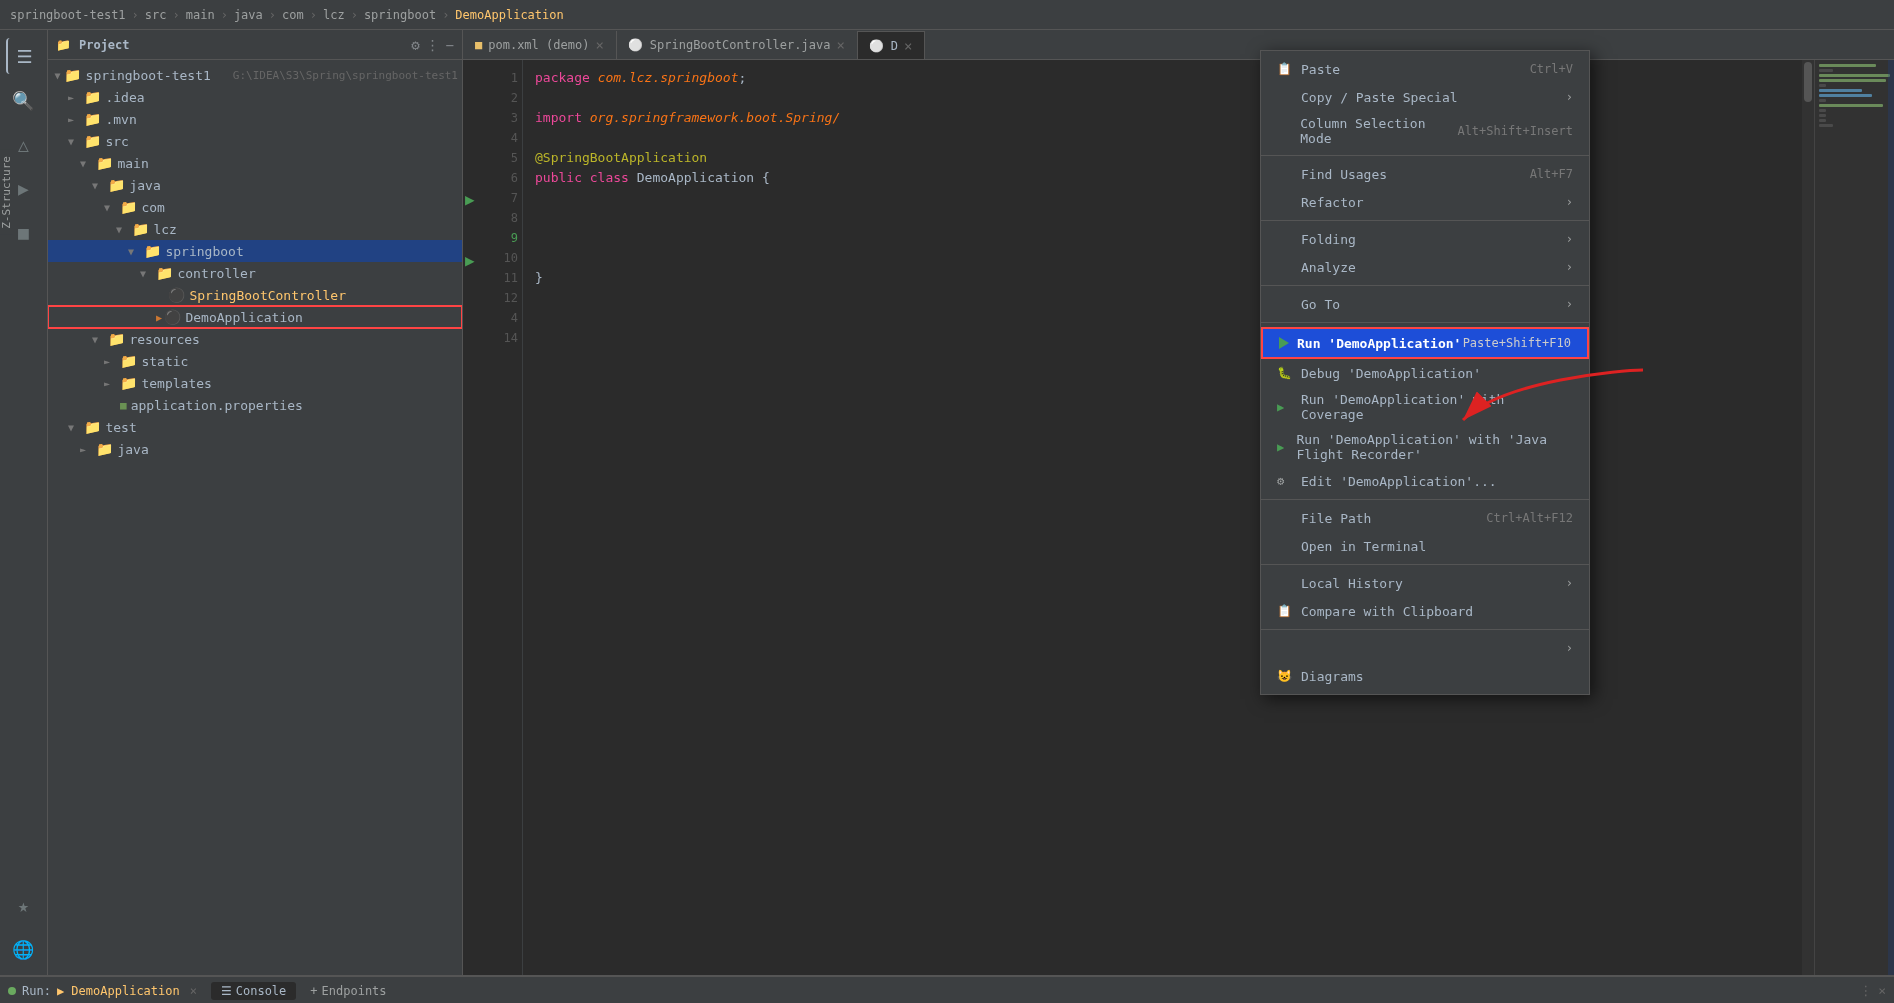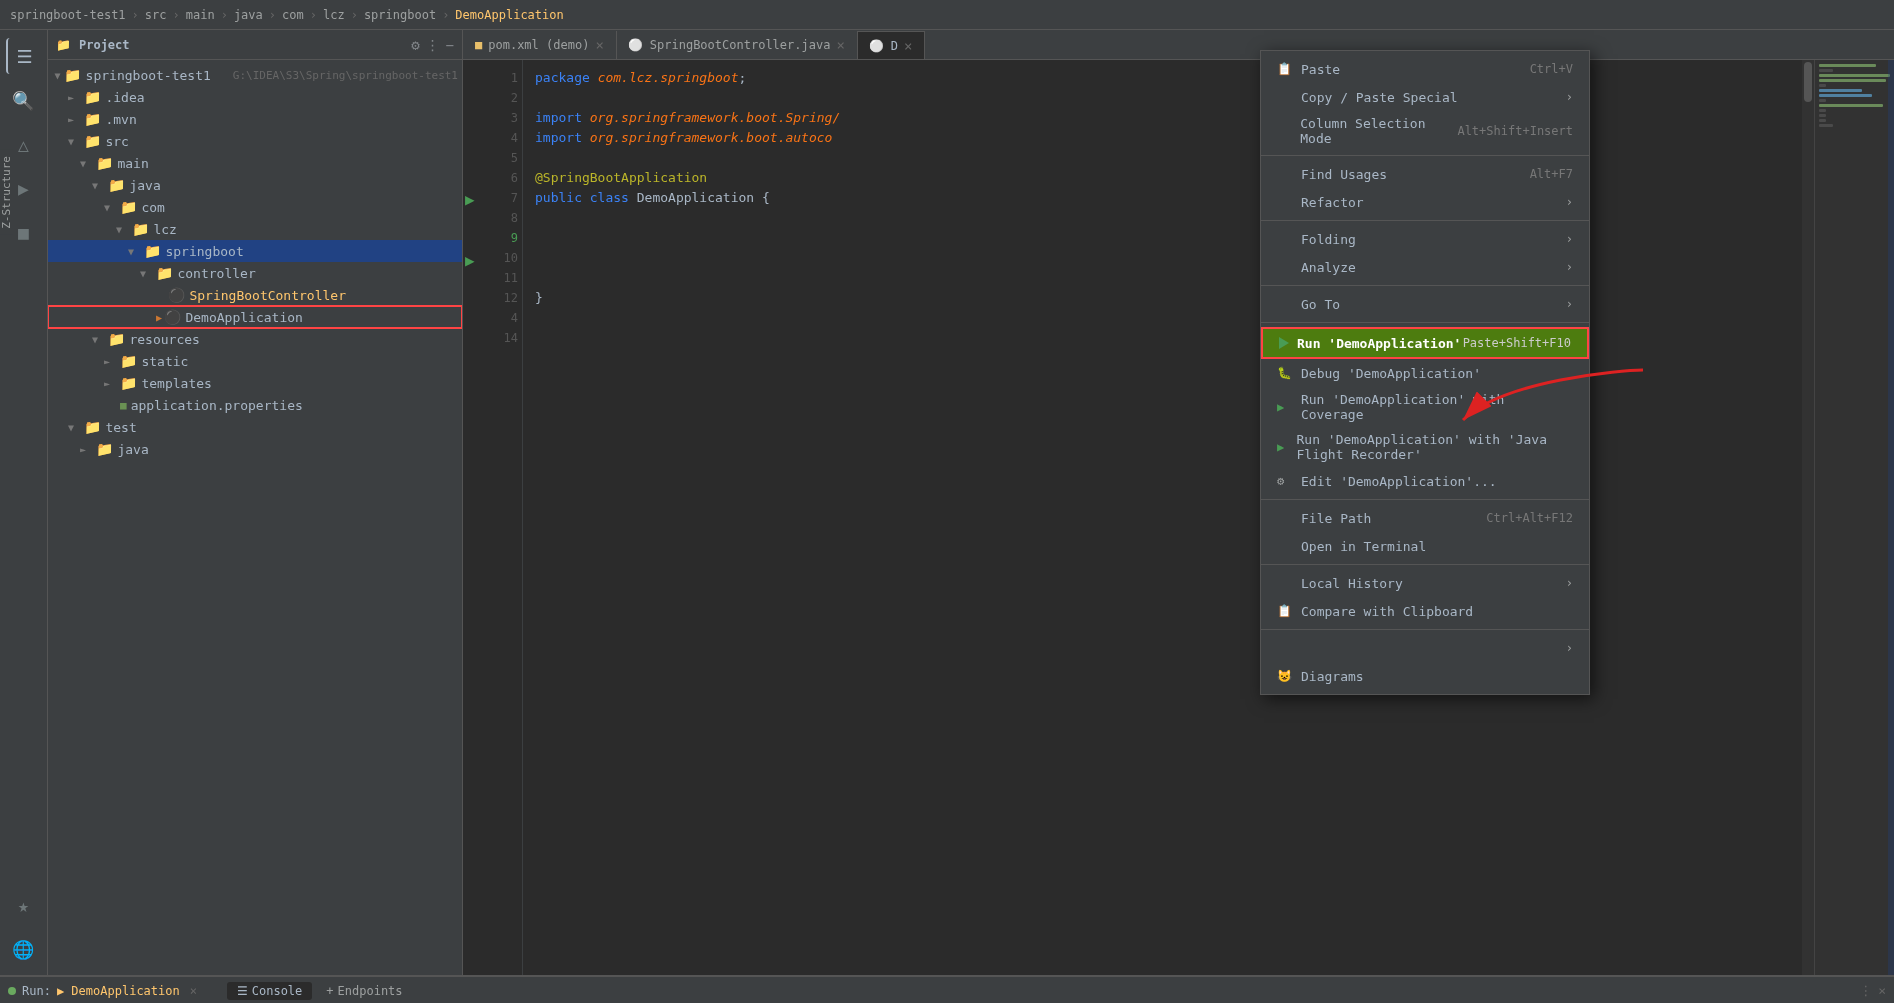--- a/index.html
+++ b/index.html
@@ -184,21 +184,21 @@
       user-select: none;
     }
     .line-numbers .ln { display: block; }
     .code-area {
       flex: 1;
       padding: 8px 12px;
       overflow: auto;
       line-height: 20px;
     }
     .code-line { height: 20px; white-space: pre; font-size: 13px; }
-    .kw { color: #3b82f6; }
+    .kw { color: #ec4899; }
     .cls { color: #a9b7c6; }
     .ann { color: #bbb529; }
     .pkg { color: #f97316; font-style: italic; }
     .mth { color: #ffc66d; }
 
     
     .minimap {
       width: 80px;
       background: #323232;
       border-left: 1px solid #444;
@@ -244,21 +244,21 @@
       gap: 4px;
     }
     .bottom-tab.active { background: #2b2b2b; color: #a9b7c6; }
     .bottom-tab-icons { margin-left: auto; display: flex; gap: 6px; color: #666; }
     .run-label {
       display: flex;
       align-items: center;
       gap: 6px;
       color: #a9b7c6;
       font-size: 12px;
-      margin-right: 26px;
+      margin-right: 10px;
     }
     .run-dot { width: 8px; height: 8px; background: #6aaa5f; border-radius: 50%; }
 
     
     .context-menu {
       position: absolute;
       top: 20px;
       left: 797px;
       width: 330px;
       background: #3c3f41;
@@ -277,21 +277,21 @@
       justify-content: space-between;
       min-height: 28px;
     }
     .ctx-item .item-left { display: flex; align-items: center; gap: 8px; }
     .ctx-item .item-icon { width: 16px; font-size: 12px; color: #9da0a0; }
     .ctx-item .item-label { color: #a9b7c6; }
     .ctx-item .item-shortcut { color: #777; font-size: 12px; }
     .ctx-item .item-arrow { color: #9da0a0; font-size: 12px; }
     .ctx-divider { height: 1px; background: #555; margin: 4px 0; }
     .ctx-run-item {
-      background: #4d7c0f;
+      background: #1d4ed8;
       border: 2px solid #ff4444;
       padding: 5px 16px;
       display: flex;
       align-items: center;
       justify-content: space-between;
       cursor: pointer;
       min-height: 32px;
     }
     .ctx-run-item .item-left { display: flex; align-items: center; gap: 8px; }
     .ctx-run-item .run-triangle {
@@ -548,21 +548,20 @@
         <span class="ln">10</span>
         <span class="ln">11</span>
         <span class="ln">12</span>
         <span class="ln">4</span>
         <span class="ln">14</span>
       </div>
       <div class="code-area">
         <div class="code-line"><span class="kw">package</span> <span class="pkg">com.lcz.springboot</span>;</div>
         <div class="code-line">&nbsp;</div>
         <div class="code-line"><span class="kw">import</span> <span class="pkg">org.springframework.boot.Spring/</span></div>
-        <div class="code-line"><span class="kw">import</span> <span class="pkg">org.springframework.boot.autoco</span></div>
         <div class="code-line">&nbsp;</div>
         <div class="code-line"><span class="ann">@SpringBootApplication</span></div>
         <div class="code-line"><span class="kw">public class</span> <span class="cls">DemoApplication</span> {</div>
         <div class="code-line">&nbsp;</div>
         <div class="code-line">&nbsp;</div>
         <div class="code-line">&nbsp;</div>
         <div class="code-line">&nbsp;</div>
         <div class="code-line">}</div>
         <div class="code-line">&nbsp;</div>
       </div>

